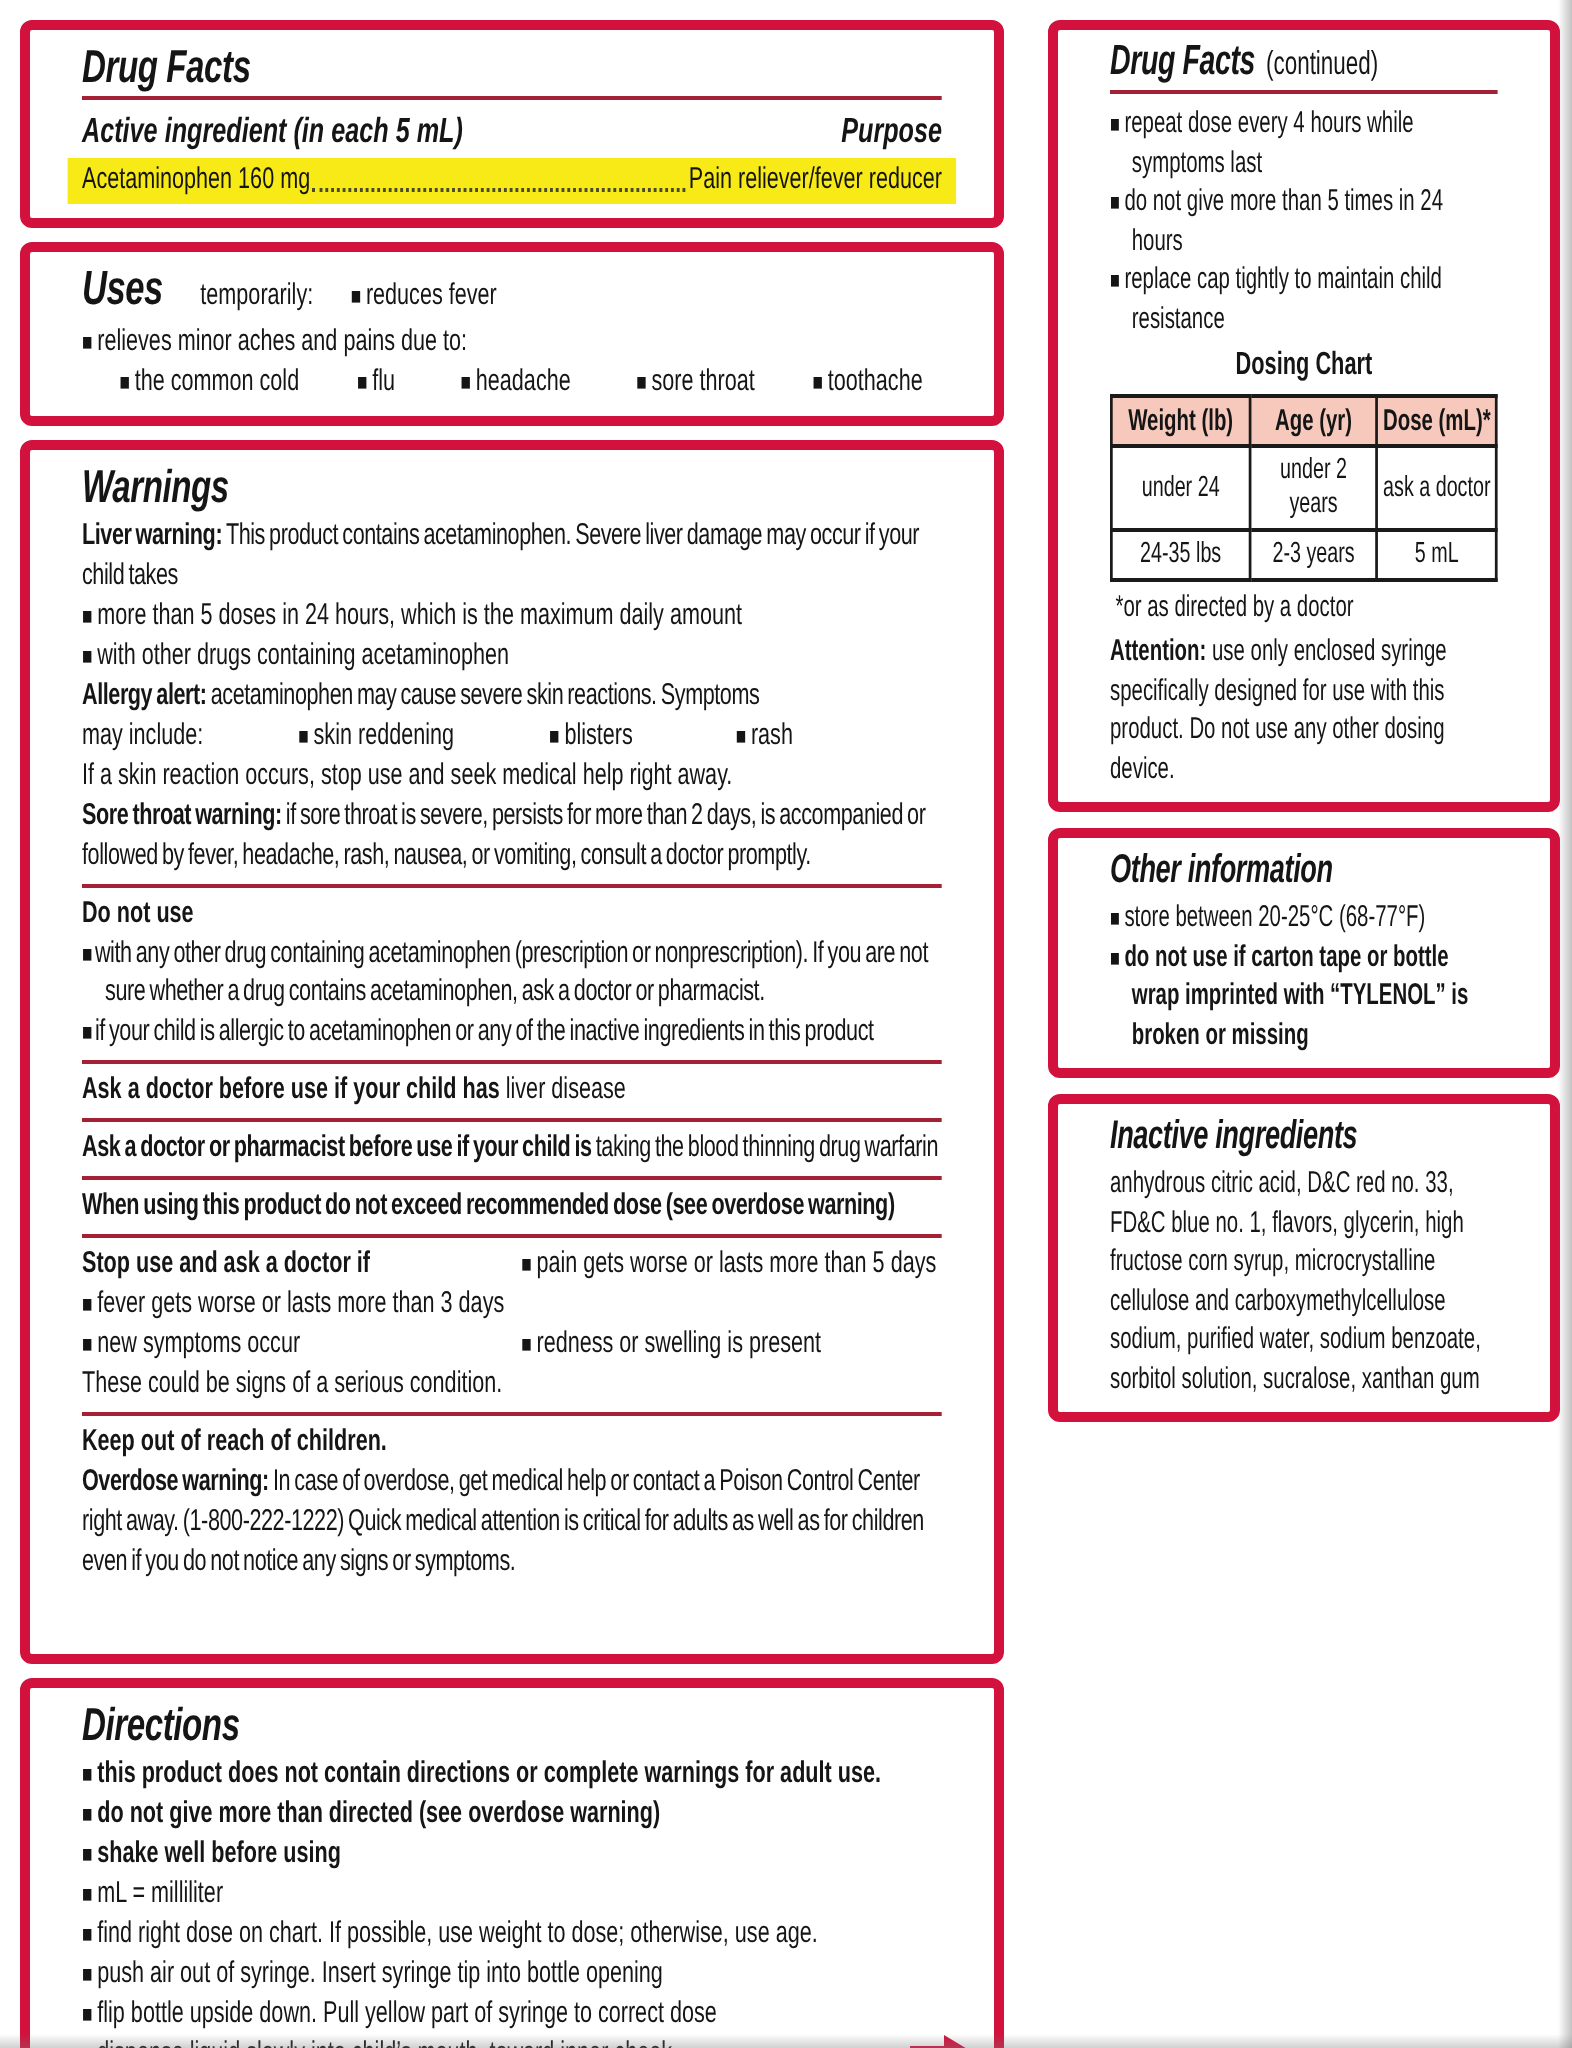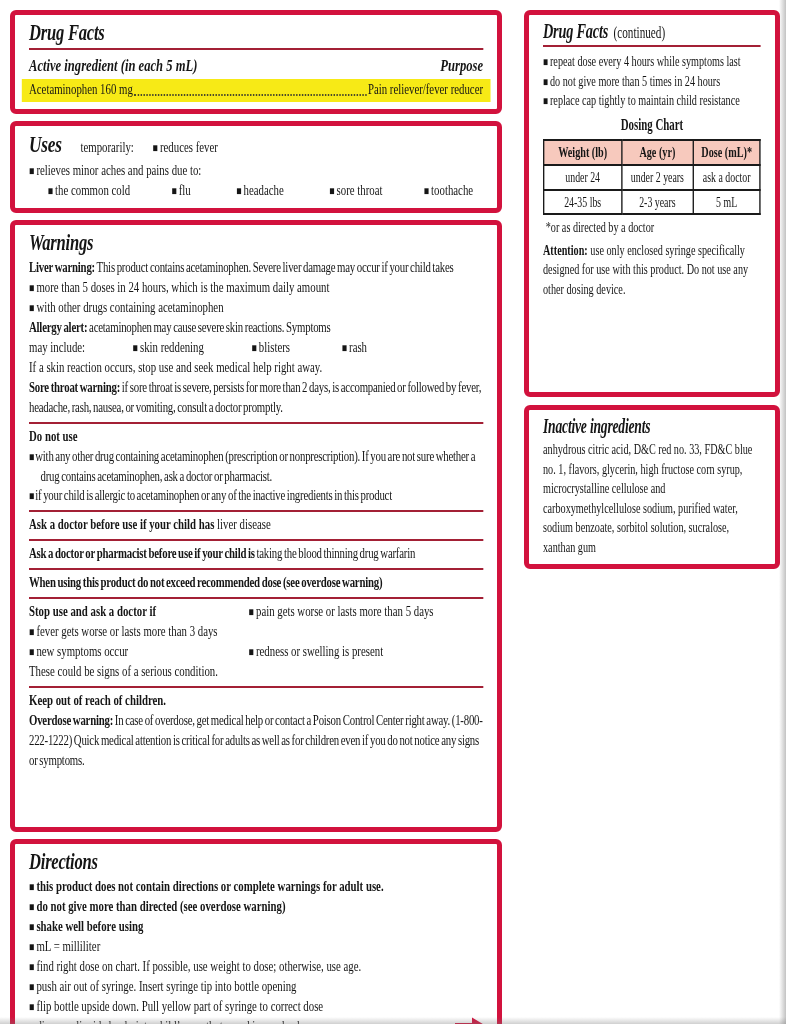--- a/index.html
+++ b/index.html
@@ -18,24 +18,23 @@
     color:var(--ink);
     overflow:hidden;
   }
   .col{position:absolute;top:10px;}
   .col-left{left:10px;width:492px;}
   .col-right{left:524px;width:256px;}
   .box{
     border:5px solid var(--red);
     border-radius:6px;
     background:#fff;
-    padding:4px 14px 7px;
+    padding:4px 26px 7px;
     position:relative;
     overflow:hidden;
-    font-family:Liberation Serif, serif;
   }
   .col-left .box{margin-bottom:7px;}
   .col-right .box{margin-bottom:8px;}
   
   .sq{width:138.9%;transform:scaleX(0.72);transform-origin:0 0;font-size:15px;line-height:1.33;}
   .col-right .sq{width:147%;transform:scaleX(0.68);font-size:15px;line-height:1.3;}
   .title{font-style:italic;font-weight:700;font-size:23px;line-height:1.15;letter-spacing:-0.3px;margin:1px 0 2px;}
   .h2{font-style:italic;font-weight:700;font-size:17.5px;line-height:1.25;}
   .b{font-weight:700;}
   .hairline{border:0;border-top:2px solid var(--dark-red);margin:2px 0 5px;}
@@ -224,20 +223,27 @@
               <td>5 mL</td>
             </tr>
           </tbody>
         </table>
         <p class="footnote">*or as directed by a doctor</p>
 
         <p><b class="b">Attention:</b> <span>use only enclosed syringe specifically designed for use with this product. Do not use any other dosing device.</span></p>
       </div>
     </section>
 
+    <section class="box" style="min-height:115px">
+      <div class="sq">
+        <h2 class="r-h">Other information</h2>
+        <p class="bullet">store between 20-25°C (68-77°F)</p>
+        <p class="bullet b">do not use if carton tape or bottle wrap imprinted with “TYLENOL” is broken or missing</p>
+      </div>
+    </section>
 
     <section class="box" style="min-height:160px">
       <div class="sq">
         <h2 class="r-h">Inactive ingredients</h2>
         <p>anhydrous citric acid, D&amp;C red no. 33, FD&amp;C blue no. 1, flavors, glycerin, high fructose corn syrup, microcrystalline cellulose and carboxymethylcellulose sodium, purified water, sodium benzoate, sorbitol solution, sucralose, xanthan gum</p>
       </div>
     </section>
 
   </div>
 

